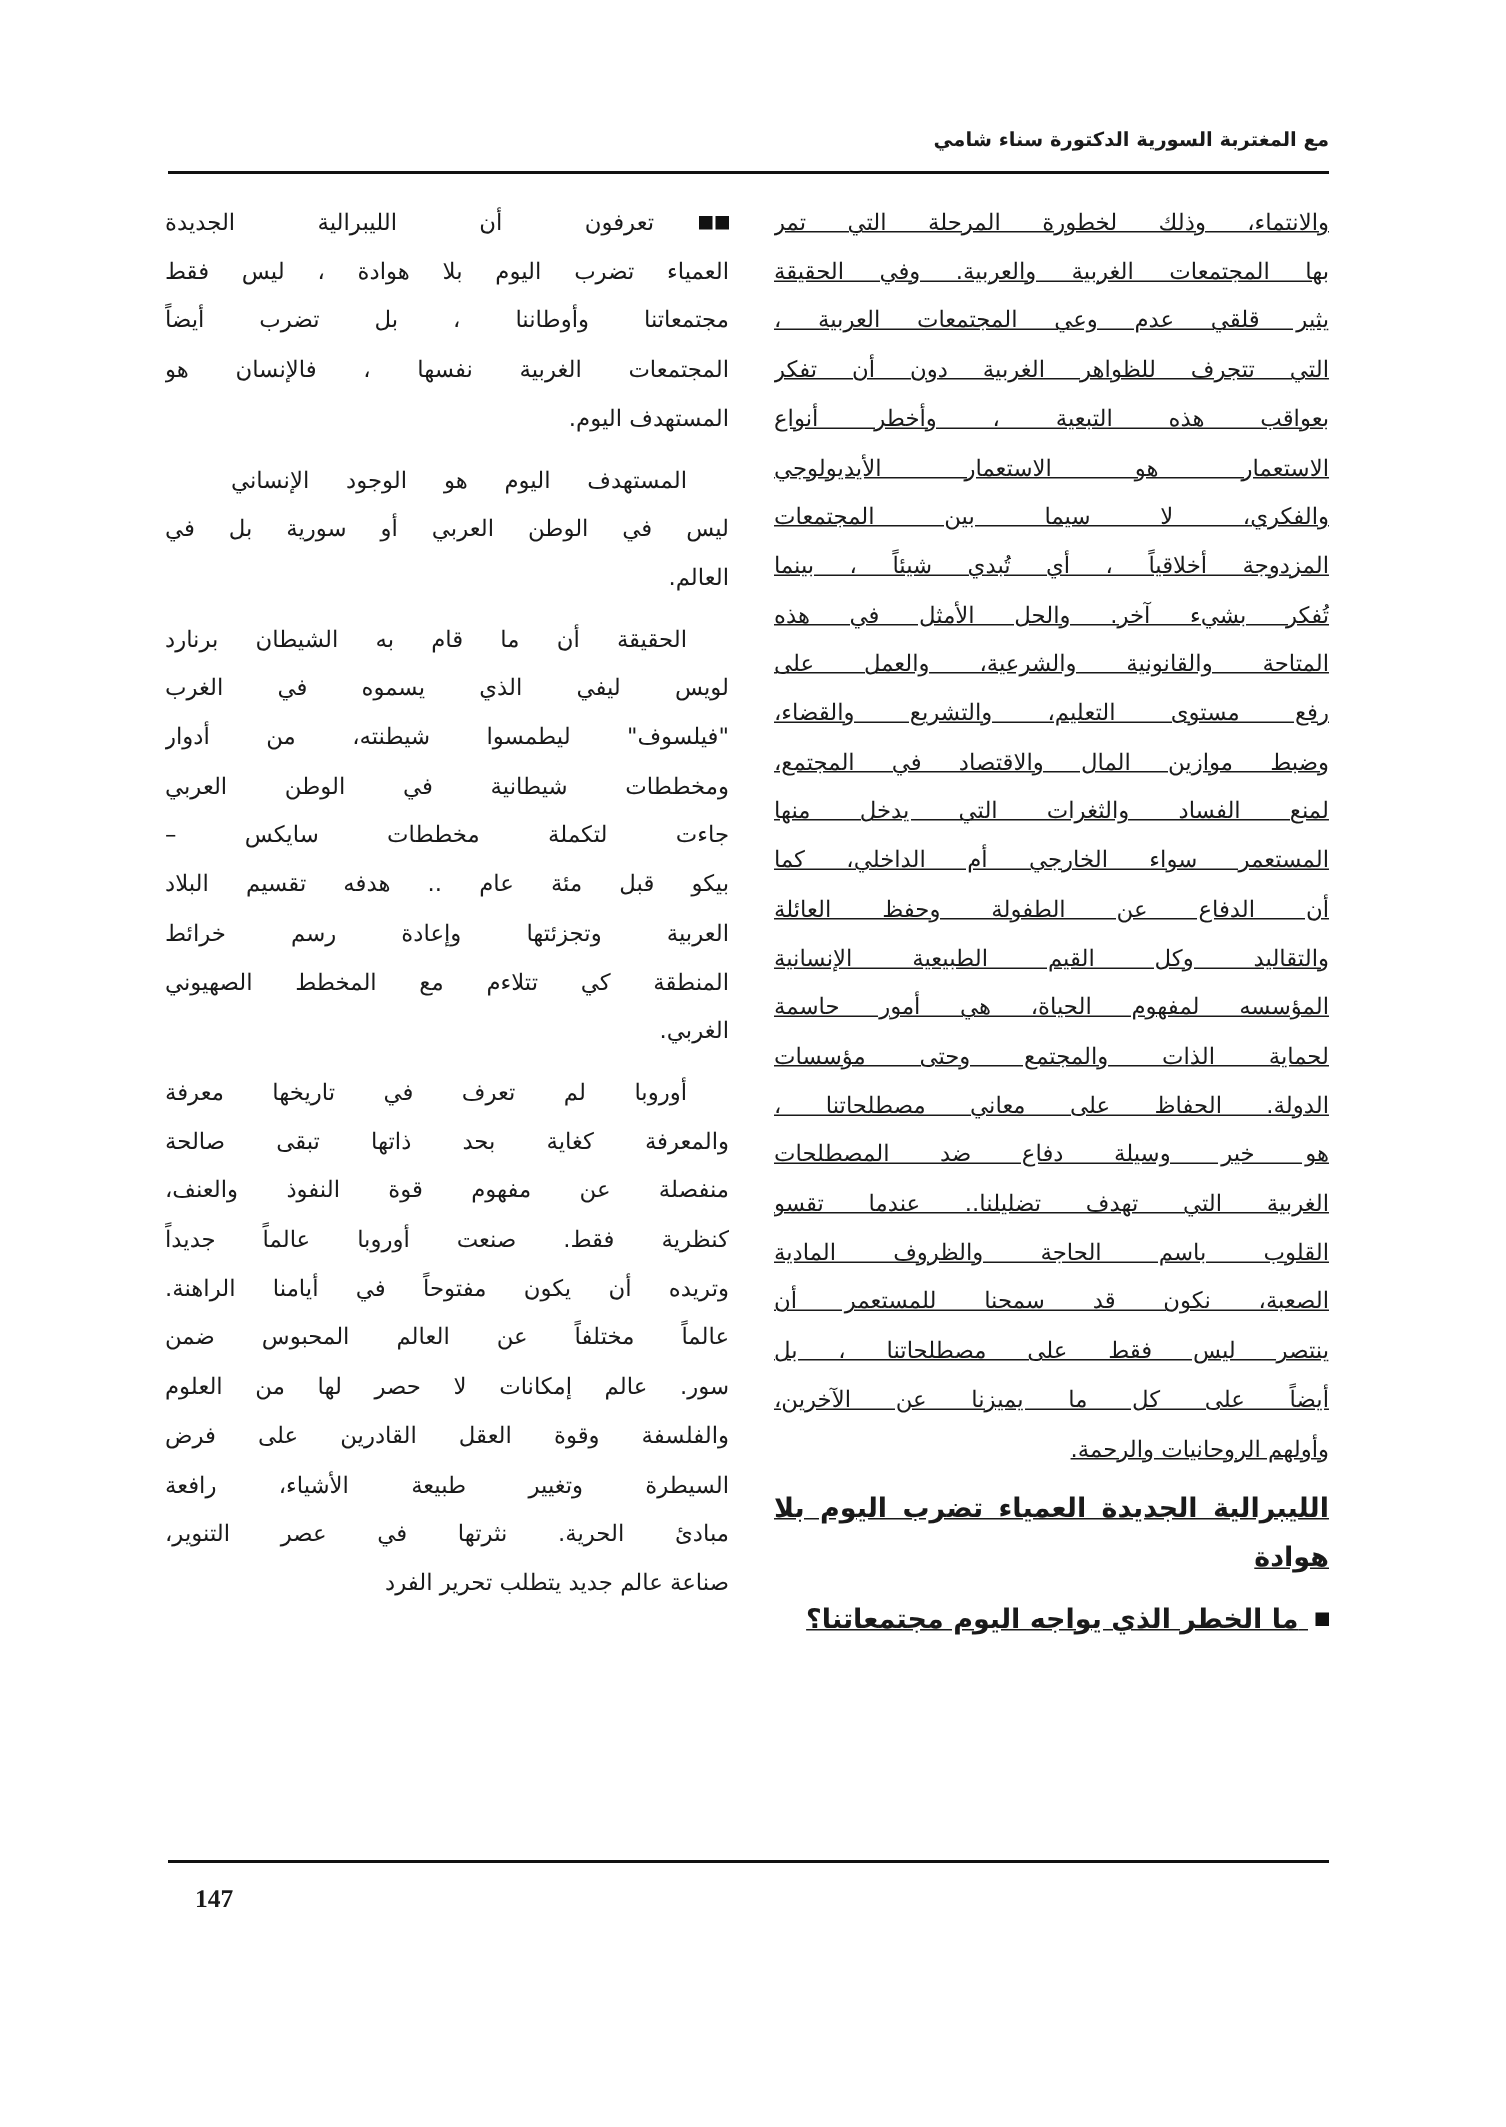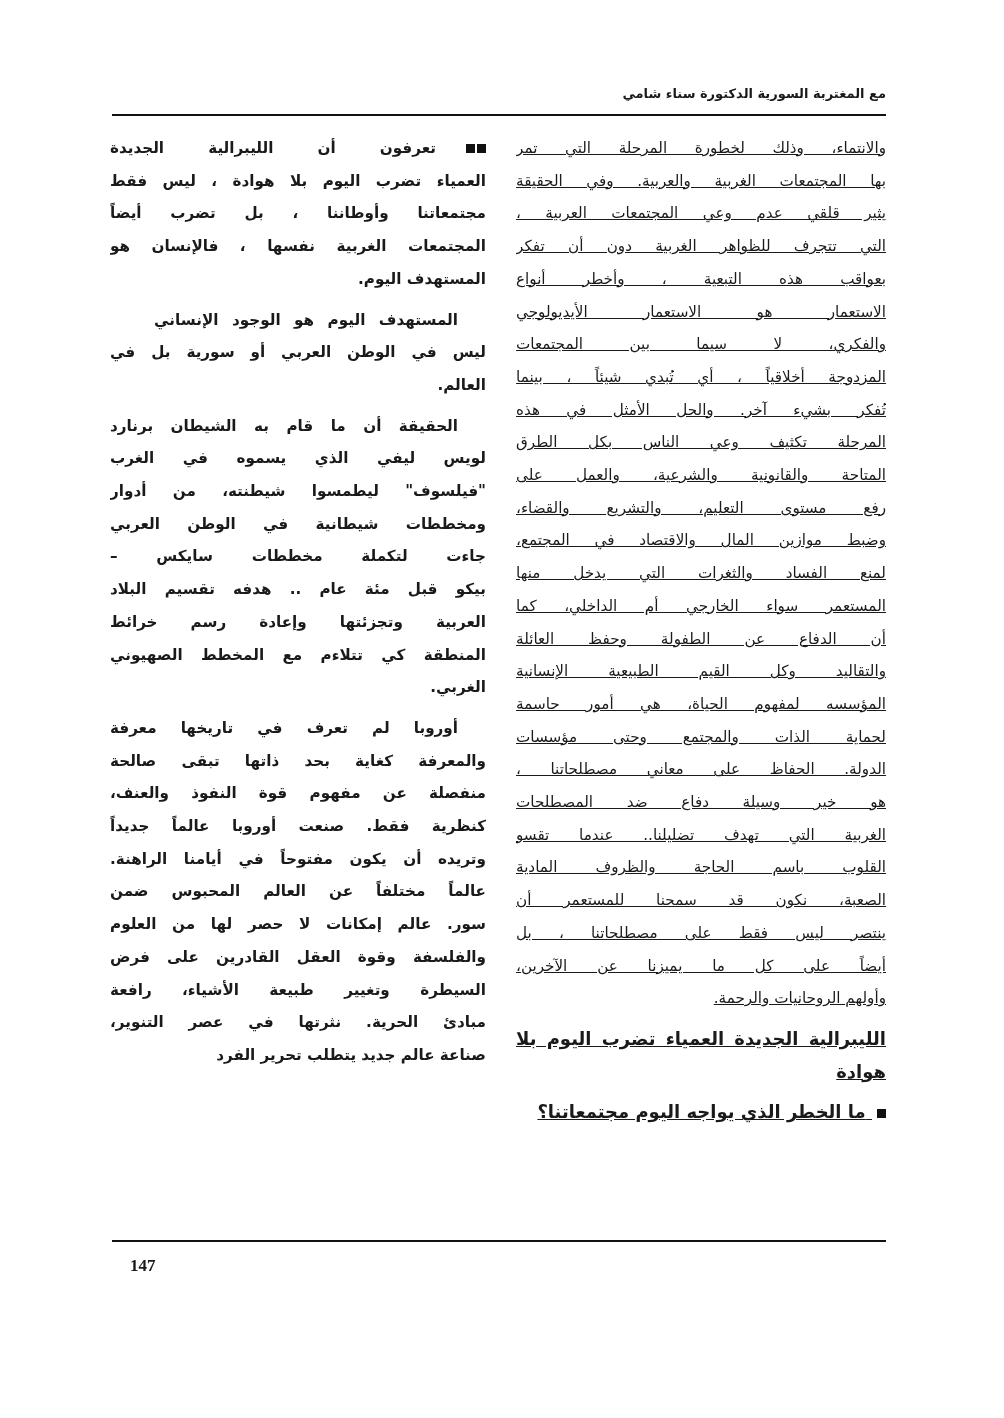--- a/index.html
+++ b/index.html
@@ -3,21 +3,21 @@
 <meta charset="utf-8">
 <style>
   html, body { margin: 0; padding: 0; background: #ffffff; }
   body { width: 1004px; height: 1418px; position: relative; overflow: hidden; font-family: "DejaVu Sans", sans-serif; color: #1a1a1a; }
   .running-head { position: absolute; top: 86px; left: 112px; width: 774px; direction: rtl; text-align: right; font-family: "DejaVu Sans", sans-serif; font-weight: bold; font-size: 13px; letter-spacing: -0.3px; }
   .rule-top { position: absolute; top: 114px; left: 112px; width: 774px; height: 2px; background: #111; }
   .rule-bottom { position: absolute; top: 1240px; left: 112px; width: 774px; height: 2px; background: #111; }
   .page-number { position: absolute; top: 1256px; left: 130px; font-family: "Liberation Serif", serif; font-weight: bold; font-size: 17px; }
   .column { position: absolute; top: 132px; direction: rtl; text-align: justify; text-align-last: right; font-family: "DejaVu Sans", sans-serif; font-size: 15.2px; line-height: 32.7px; }
   .col-right { left: 516px; width: 370px; text-decoration: underline; }
-  .col-left { left: 110px; width: 376px; font-weight: bold; }
+  .col-left { left: 110px; width: 376px; }
   .para { margin: 0 0 8px 0; }
   .line { display: block; white-space: nowrap; text-align: justify; text-align-last: justify; overflow: hidden; }
   .line.last { text-align-last: right; }
   .subhead { font-weight: bold; font-size: 18px; margin-top: 4px; }
   .bullet-sq { display: inline-block; width: 9px; height: 9px; background: #111; margin-left: 5px; vertical-align: middle; }
   .bullet-pair { display: inline-block; margin-left: 28px; }
   .bullet-pair span { display: inline-block; width: 9px; height: 9px; background: #111; margin-left: 2px; vertical-align: middle; }
 </style>
 </head>
 <body>
@@ -29,21 +29,20 @@
   <div class="para" id="rp1">
       <span class="line"><span>والانتماء، وذلك لخطورة المرحلة التي تمر</span></span>
       <span class="line"><span>بها المجتمعات الغربية والعربية. وفي الحقيقة</span></span>
       <span class="line"><span>يثير قلقي عدم وعي المجتمعات العربية ،</span></span>
       <span class="line"><span>التي تتجرف للظواهر الغربية دون أن تفكر</span></span>
       <span class="line"><span>بعواقب هذه التبعية ، وأخطر أنواع</span></span>
       <span class="line"><span>الاستعمار هو الاستعمار الأيديولوجي</span></span>
       <span class="line"><span>والفكري، لا سيما بين المجتمعات</span></span>
       <span class="line"><span>المزدوجة أخلاقياً ، أي تُبدي شيئاً ، بينما</span></span>
       <span class="line"><span>تُفكر بشيء آخر. والحل الأمثل في هذه</span></span>
-      <span class="line"><span>المرحلة تكثيف وعي الناس بكل الطرق</span></span>
       <span class="line"><span>المتاحة والقانونية والشرعية، والعمل على</span></span>
       <span class="line"><span>رفع مستوى التعليم، والتشريع والقضاء،</span></span>
       <span class="line"><span>وضبط موازين المال والاقتصاد في المجتمع،</span></span>
       <span class="line"><span>لمنع الفساد والثغرات التي يدخل منها</span></span>
       <span class="line"><span>المستعمر سواء الخارجي أم الداخلي، كما</span></span>
       <span class="line"><span>أن الدفاع عن الطفولة وحفظ العائلة</span></span>
       <span class="line"><span>والتقاليد وكل القيم الطبيعية الإنسانية</span></span>
       <span class="line"><span>المؤسسه لمفهوم الحياة، هي أمور حاسمة</span></span>
       <span class="line"><span>لحماية الذات والمجتمع وحتى مؤسسات</span></span>
       <span class="line"><span>الدولة. الحفاظ على معاني مصطلحاتنا ،</span></span>

